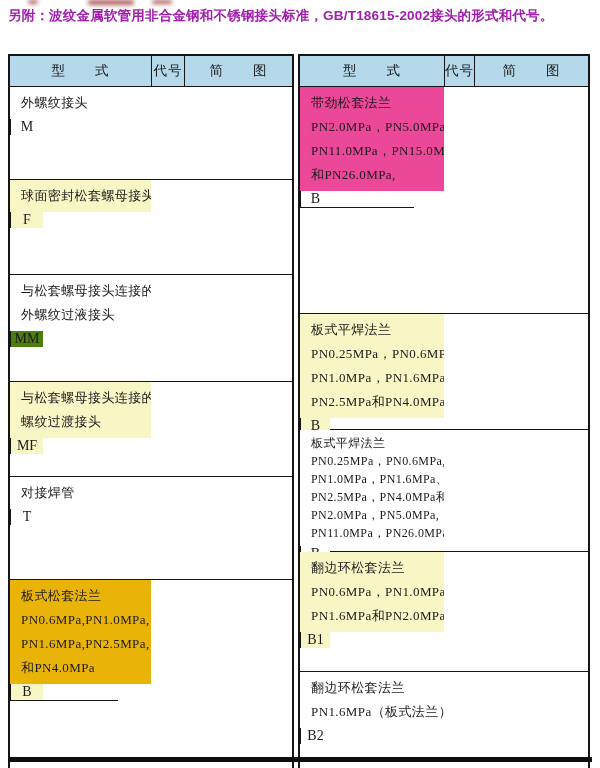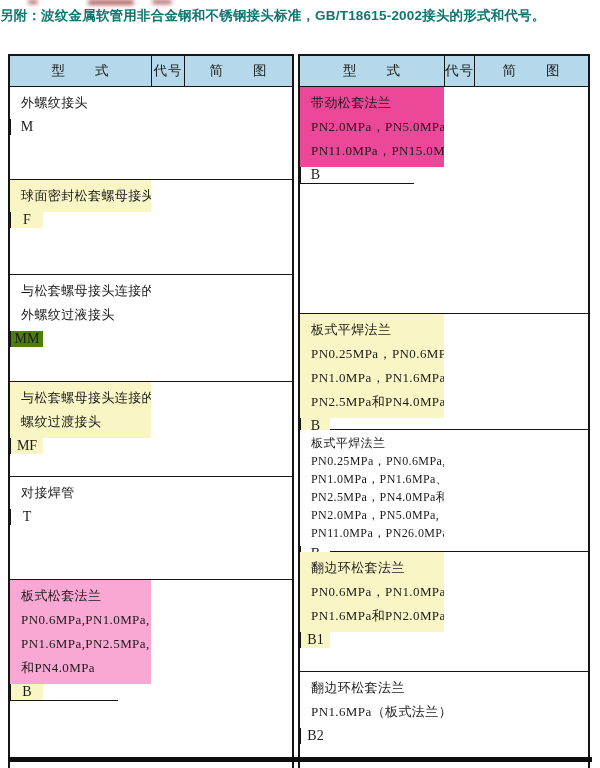--- a/index.html
+++ b/index.html
@@ -1,20 +1,20 @@
 <!DOCTYPE html>
 <html><head>
 <meta charset="utf-8">
 <style>
   html,body{margin:0;padding:0;background:#fff;}
   #page{position:relative;width:600px;height:768px;background:#ffffff;overflow:hidden;
         font-family:"Liberation Serif","DejaVu Serif",serif;color:#1a1a1a;}
   .smudge{position:absolute;background:#8c1818;filter:blur(2px);opacity:.7;border-radius:2px;}
-  #title{position:absolute;left:0;top:7px;width:588px;font-family:"Liberation Sans","DejaVu Sans",sans-serif;
-         font-weight:bold;font-size:13.5px;letter-spacing:.2px;color:#0f766e;}
+  #title{position:absolute;left:8px;top:7px;width:588px;font-family:"Liberation Sans","DejaVu Sans",sans-serif;
+         font-weight:bold;font-size:13.5px;letter-spacing:.2px;color:#a21caf;}
   #tables{position:absolute;left:8px;top:54px;display:flex;gap:4px;}
   .tbl{border:2px solid #151515;background:#fff;}
   .row{display:flex;box-sizing:border-box;}
   .row + .row{border-top:1px solid #151515;flex-direction:column;}
   .cell{box-sizing:border-box;overflow:hidden;}
   .cell + .cell{border-left:1px solid #151515;}
   .hdr .cell{display:flex;align-items:center;justify-content:center;
              font-size:13.5px;letter-spacing:1px;}
   .type-cell{display:flex;flex-direction:column;justify-content:center;
              padding:4px 3px 4px 11px;font-size:13px;}
@@ -144,21 +144,21 @@
                 <line x1="66" y1="34" x2="92" y2="34" stroke="#222" stroke-width="0.9" stroke-dasharray="3 3"></line>
                 <line x1="66" y1="66" x2="92" y2="66" stroke="#222" stroke-width="0.9" stroke-dasharray="3 3"></line>
                 <line x1="7" y1="33" x2="19" y2="33" stroke="#222" stroke-width="0.9" stroke-dasharray="3 3"></line>
                 <line x1="7" y1="67" x2="19" y2="67" stroke="#222" stroke-width="0.9" stroke-dasharray="3 3"></line>
                 <line x1="1" y1="50" x2="127" y2="50" stroke="#333" stroke-width="0.8" stroke-dasharray="13 3 3 3"></line>
               </svg>
             </div>
           </div>
         </div>
         <div class="row" style="height: 197px;">
-          <div class="cell type-cell" style="width: 141px; flex: 0 0 auto; background: #f9a8d4; line-height: 24px;">
+          <div class="cell type-cell" style="width: 141px; flex: 0 0 auto; background: #eab308; line-height: 24px;">
             <div class="type-line">板式松套法兰</div>
             <div class="type-line">PN0.6MPa,PN1.0MPa,</div>
             <div class="type-line">PN1.6MPa,PN2.5MPa,</div>
             <div class="type-line">和PN4.0MPa</div>
           </div>
           <div class="cell code-cell" style="width: 33px; flex: 0 0 auto; background: rgb(249, 246, 198);">B</div>
           <div class="cell diag-cell" style="width: 108px; flex: 0 0 auto; background: rgb(255, 255, 255);">
             <div class="diag-sub">
               <svg width="100" height="91" viewBox="0 0 128 100" preserveAspectRatio="xMidYMid meet">
                 <path d="M17,35 H5 q-5,7.5 -0.5,15 q4.5,7.5 0.5,15 H17" fill="#fff" stroke="#222" stroke-width="1.1"></path>
@@ -200,20 +200,21 @@
         <div class="row hdr" style="height: 30px; background: rgb(181, 217, 234);">
           <div class="cell" style="width: 144px; flex: 0 0 auto;">型　　式</div>
           <div class="cell" style="width: 30px; flex: 0 0 auto;">代号</div>
           <div class="cell" style="width: 114px; flex: 0 0 auto;">简　　图</div>
         </div>
         <div class="row" style="height: 227px;">
           <div class="cell type-cell" style="width: 144px; flex: 0 0 auto; background: #ec4899; line-height: 24px;">
             <div class="type-line">带劲松套法兰</div>
             <div class="type-line">PN2.0MPa，PN5.0MPa,</div>
             <div class="type-line">PN11.0MPa，PN15.0MPa,</div>
+            <div class="type-line">和PN26.0MPa,</div>
           </div>
           <div class="cell code-cell" style="width: 30px; flex: 0 0 auto; background: rgb(255, 255, 255);">B</div>
           <div class="cell diag-cell" style="width: 114px; flex: 0 0 auto; background: rgb(255, 255, 255);">
             <div class="diag-sub">
               <svg width="106" height="96" viewBox="0 0 128 100" preserveAspectRatio="xMidYMid meet">
                 <path d="M17,35 H5 q-5,7.5 -0.5,15 q4.5,7.5 0.5,15 H17" fill="#fff" stroke="#222" stroke-width="1.1"></path>
                 <rect x="15" y="27" width="32" height="46" fill="#fff" stroke="#222" stroke-width="1.1"></rect>
                 <rect x="47" y="31" width="10" height="38" fill="#fff" stroke="#222" stroke-width="1.1"></rect>
                 <rect x="58" y="8" width="12" height="84" fill="#fff" stroke="#222" stroke-width="1.1"></rect>
                 <rect x="70" y="14" width="5" height="72" fill="#fff" stroke="#222" stroke-width="1.1"></rect>

